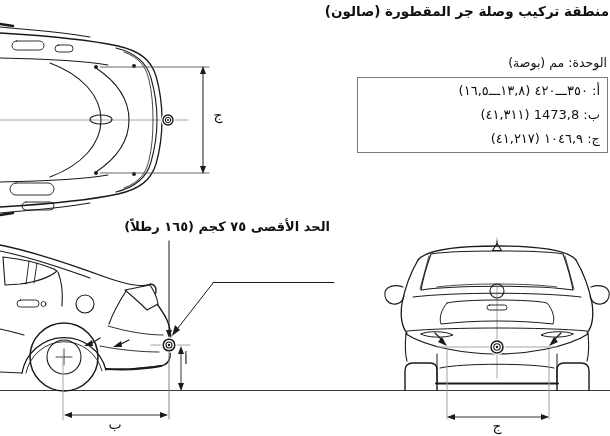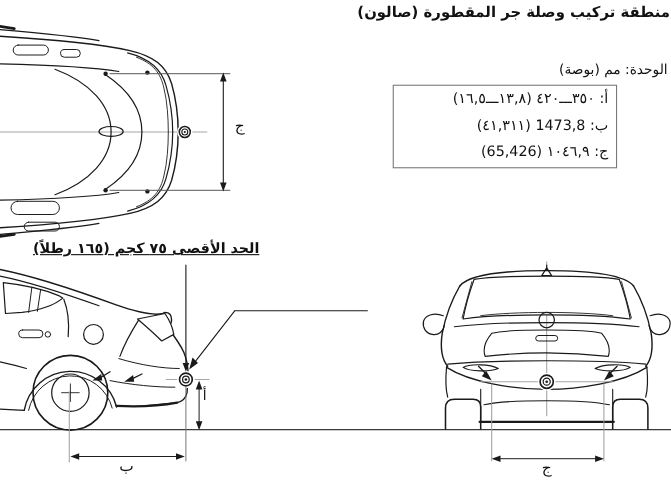--- a/index.html
+++ b/index.html
@@ -2,25 +2,25 @@
 <html lang="ar"><head>
 <meta charset="utf-8">
 <style>
   html,body{margin:0;padding:0;background:#fff;}
   .stage{position:relative;width:610px;height:436px;background:#ffffff;overflow:hidden;
          font-family:"DejaVu Sans",sans-serif;color:#111;}
   .stage svg{position:absolute;left:0;top:0;}
   .label{position:absolute;white-space:nowrap;direction:rtl;unicode-bidi:embed;}
   .title{right:1px;top:3px;font-size:13.5px;font-weight:700;}
   .unit{right:3px;top:55px;font-size:12.5px;}
-  .spec-box{position:absolute;left:357px;top:77px;width:204px;height:76px;
+  .spec-box{position:absolute;left:357px;top:77px;width:251px;height:76px;
             border:1px solid #7a7a7a;background:#fff;box-sizing:border-box;
             padding:1px 7px 0 4px;}
   .spec-row{direction:rtl;text-align:right;font-size:13px;line-height:24px;white-space:nowrap;}
-  .max-load{left:30px;width:300px;top:219px;text-align:left;font-size:13px;font-weight:700;text-decoration:underline;}
+  .max-load{left:30px;width:300px;top:219px;text-align:right;font-size:13px;font-weight:700;}
   .coupling{right:276px;top:263px;font-size:13px;font-weight:700;}
   .dim{position:absolute;text-align:center;font-size:14px;direction:rtl;}
   .dim-a{left:176px;width:20px;top:352px;font-size:12.5px;}
   .dim-b{left:101px;width:28px;top:416px;}
   .dim-c-top{left:204px;width:28px;top:107px;}
   .dim-c-rear{left:483px;width:28px;top:418px;}
 </style>
 </head>
 <body>
 
@@ -178,21 +178,21 @@
     </g>
   </svg>
 
   <div class="label title" dir="rtl">منطقة تركيب وصلة جر المقطورة (صالون)</div>
 
   <div class="label unit" dir="rtl">الوحدة: مم (بوصة)</div>
 
   <div class="spec-box">
     <div class="spec-row" dir="rtl">أ: ٣٥٠ـــ٤٢٠ (١٣,٨ـــ١٦,٥)</div>
     <div class="spec-row" dir="rtl">ب: 1473,8 (٤١,٣١١)</div>
-    <div class="spec-row" dir="rtl">ج: ١٠٤٦,٩ (65,426)</div>
+    <div class="spec-row" dir="rtl">ج: ١٠٤٦,٩ (٤١,٢١٧)</div>
   </div>
 
   <div class="label max-load" dir="rtl">الحد الأقصى ٧٥ كجم (١٦٥ رطلاً)</div>
 
   <div class="dim dim-c-top" dir="rtl">ج</div>
   <div class="dim dim-a" dir="rtl">أ</div>
   <div class="dim dim-b" dir="rtl">ب</div>
   <div class="dim dim-c-rear" dir="rtl">ج</div>
 
 </div>

